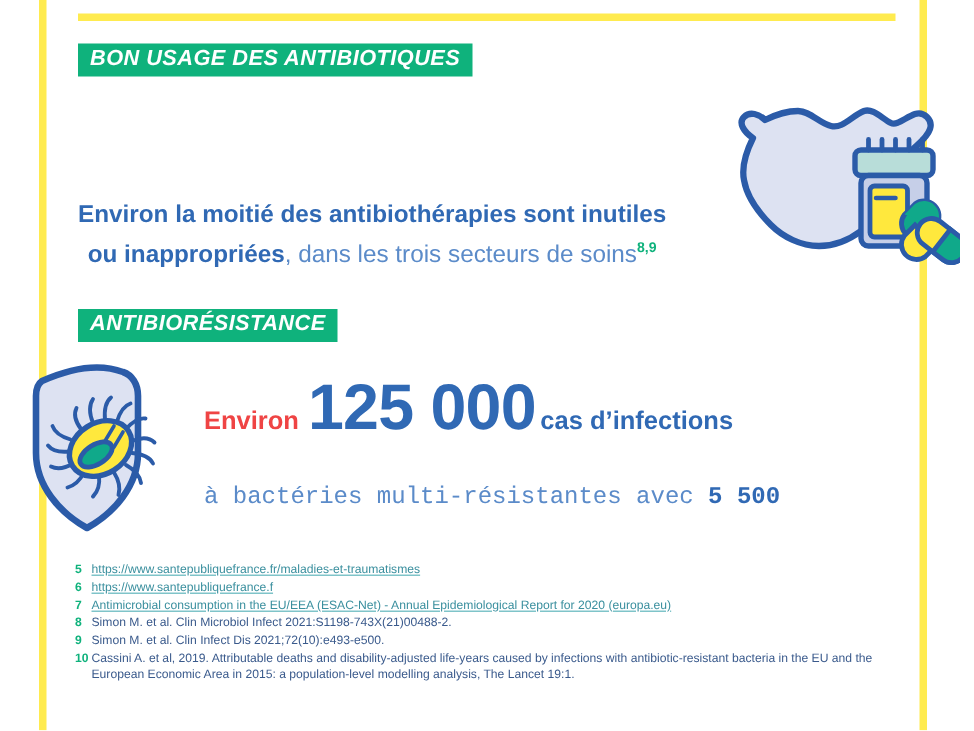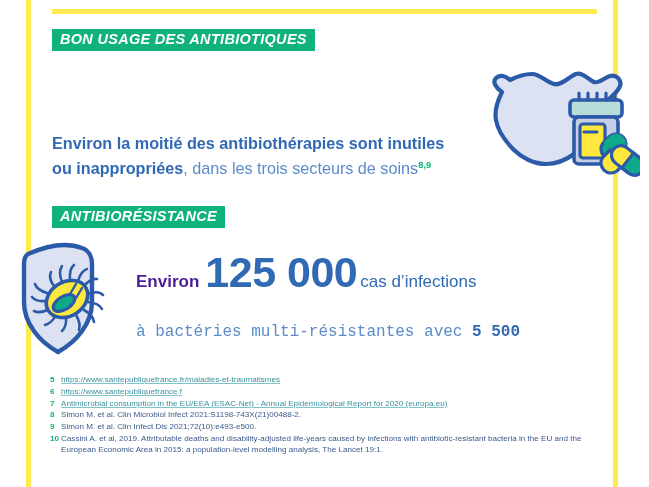--- a/index.html
+++ b/index.html
@@ -104,46 +104,47 @@
     font-size: 17.5px;
     line-height: 21px;
     margin-top: 1px;
   }
 
   
   #block-moitie { left: 52px; top: 133px; }
   #block-moitie .line {
     font-size: 16.2px;
     line-height: 21px;
+    text-align: center;
   }
 
   
   #block-cases { left: 136px; top: 252px; }
   #block-cases .l1 {
     font-size: 17px;
     line-height: 40px;
     white-space: nowrap;
   }
   #block-cases .environ {
     font-size: 17px;
     font-weight: bold;
-    color: #4c1d95;
+    color: #ef4444;
     vertical-align: baseline;
   }
   #block-cases .bignum {
     font-size: 43px;
     font-weight: bold;
     color: #3069B4;
     letter-spacing: -0.5px;
     margin: 0 3px 0 6px;
     vertical-align: baseline;
   }
   #block-cases .tail {
     font-size: 17px;
-    font-weight: normal;
+    font-weight: bold;
     color: #3069B4;
   }
   #block-cases .l2 {
     font-size: 16px;
     line-height: 25px;
     margin-top: 18px;
     font-family: Liberation Mono, monospace;
   }
   #block-cases .l3 {
     font-size: 18px;

